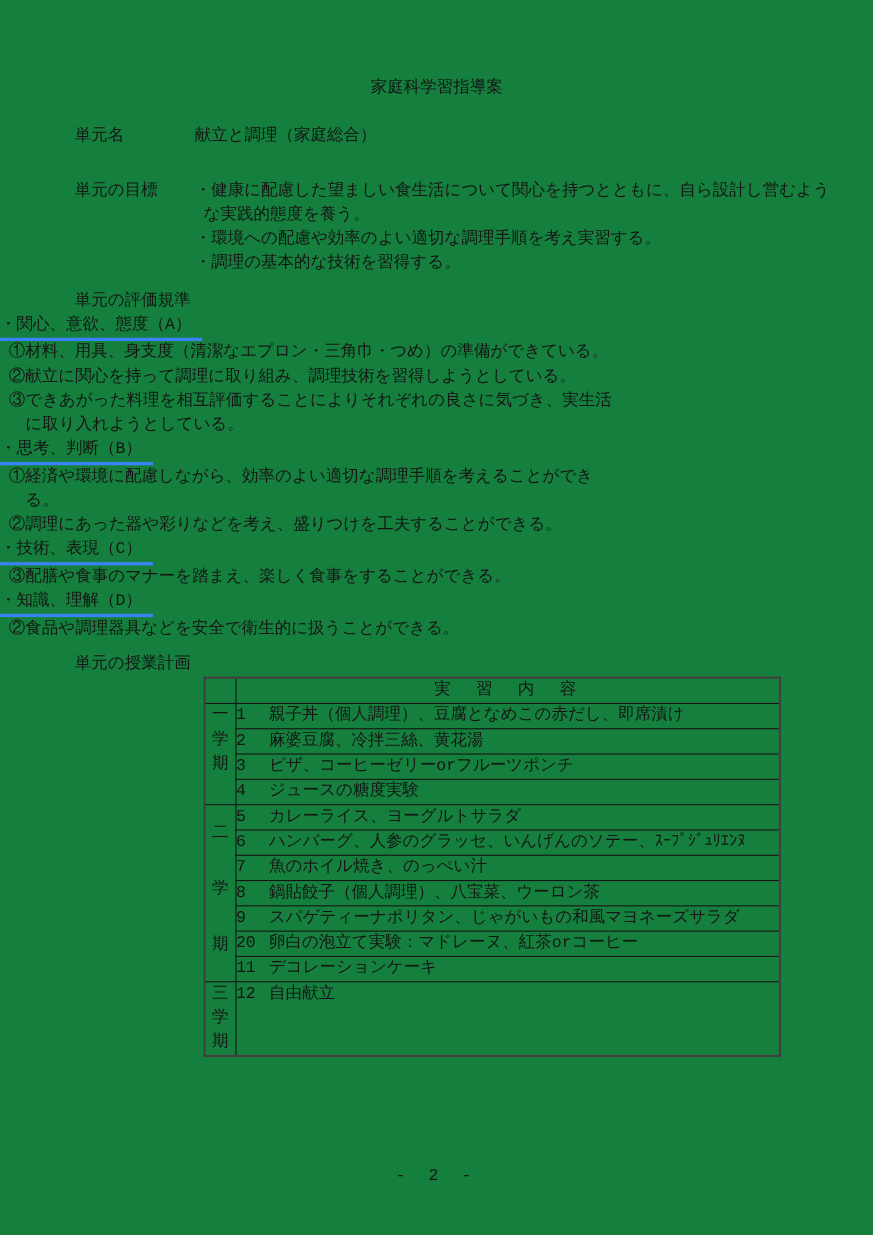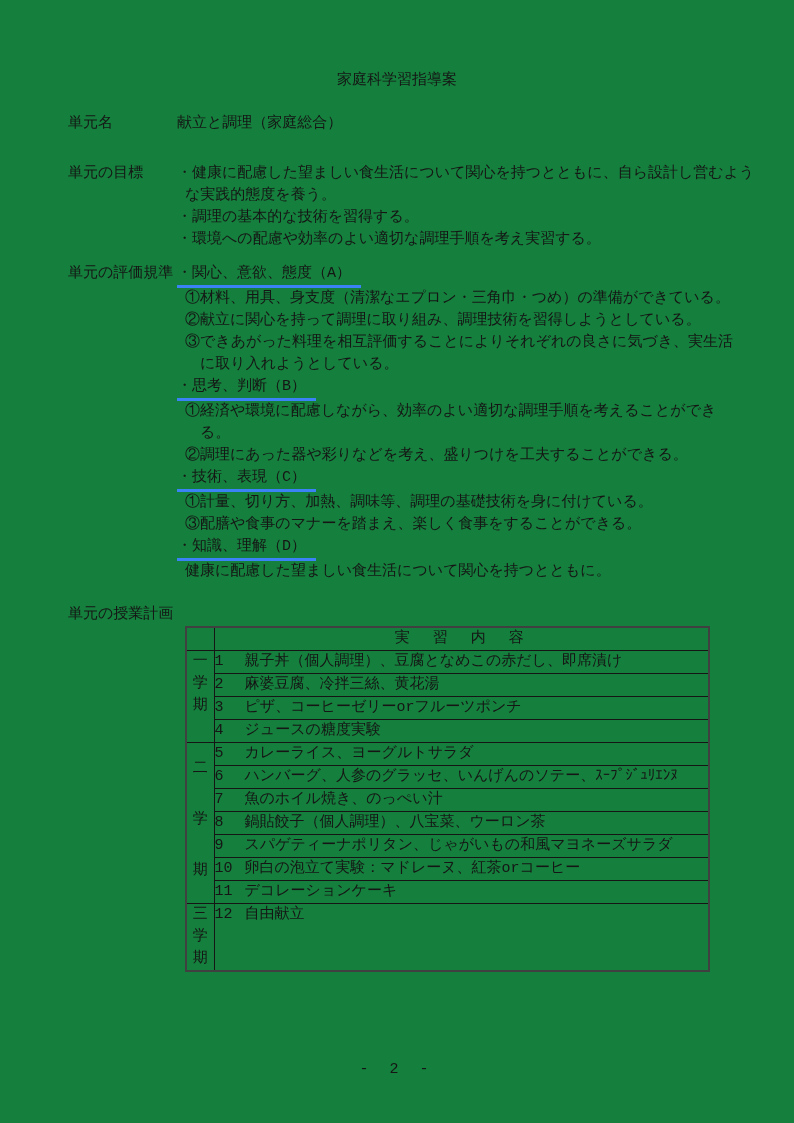--- a/index.html
+++ b/index.html
@@ -12,30 +12,30 @@
     padding-top:71px;text-align:center;line-height:19px;
   }
   .row{display:flex;align-items:flex-start;}
   .row .label{width:109px;margin-left:68px;flex:none;}
   .row .content{flex:none;}
   .row-unit-name{margin-top:23px;}
   .row-goals{margin-top:28px;}
   .goal{
     margin:0;width:575px;padding-left:8px;text-indent:-8px;
   }
-  .row-criteria{margin-top:12px;}
+  .row-criteria{margin-top:12px;flex-direction:column;}
   .crit-head{margin:0;}
   .crit-head .underlined{
     display:inline-block;border-bottom:3px solid #3b82f6;
     padding:0 10px 2px 0;line-height:19px;
   }
   .crit-item{
     margin:0 0 0 8px;width:535px;padding-left:15px;text-indent:-15px;
   }
-  .row-plan{margin-top:21px;}
+  .row-plan{margin-top:10px;}
   table.plan{
     border-collapse:collapse;margin-left:185px;width:525px;
     table-layout:fixed;border:2px solid #404040;
   }
   table.plan td{
     border:1px solid #151515;padding:0;vertical-align:top;line-height:22px;
   }
   table.plan tr{height:22px;}
   table.plan tr.tall{height:66px;}
   td.head{
@@ -64,44 +64,43 @@
 
   <div class="row row-unit-name">
     <div class="label">単元名</div>
     <div class="content">献立と調理（家庭総合）</div>
   </div>
 
   <div class="row row-goals">
     <div class="label">単元の目標</div>
     <div class="content">
       <p class="goal">・健康に配慮した望ましい食生活について関心を持つとともに、自ら設計し営むような実践的態度を養う。</p>
+      <p class="goal">・環境への配慮や効率のよい適切な調理手順を考え実習する。</p>
       <p class="goal">・調理の基本的な技術を習得する。</p>
-      <p class="goal">・環境への配慮や効率のよい適切な調理手順を考え実習する。</p>
     </div>
   </div>
 
   <div class="row row-criteria">
     <div class="label">単元の評価規準</div>
     <div class="content">
 
       <p class="crit-head"><span class="underlined">・関心、意欲、態度（A）</span></p>
       <p class="crit-item">①材料、用具、身支度（清潔なエプロン・三角巾・つめ）の準備ができている。</p>
       <p class="crit-item">②献立に関心を持って調理に取り組み、調理技術を習得しようとしている。</p>
       <p class="crit-item">③できあがった料理を相互評価することによりそれぞれの良さに気づき、実生活に取り入れようとしている。</p>
 
       <p class="crit-head"><span class="underlined">・思考、判断（B）</span></p>
       <p class="crit-item">①経済や環境に配慮しながら、効率のよい適切な調理手順を考えることができる。</p>
       <p class="crit-item">②調理にあった器や彩りなどを考え、盛りつけを工夫することができる。</p>
 
       <p class="crit-head"><span class="underlined">・技術、表現（C）</span></p>
-      <p class="crit-item">①計量、切り方、加熱、調味等、調理の基礎技術を身に付けている。</p>
       <p class="crit-item">③配膳や食事のマナーを踏まえ、楽しく食事をすることができる。</p>
 
       <p class="crit-head"><span class="underlined">・知識、理解（D）</span></p>
-      <p class="crit-item">健康に配慮した望ましい食生活について関心を持つとともに。</p>
+      <p class="crit-item">②食品や調理器具などを安全で衛生的に扱うことができる。</p>
 
     </div>
   </div>
 
   <div class="row row-plan">
     <div class="label">単元の授業計画</div>
   </div>
 
   <table class="plan">
     <colgroup>
@@ -150,21 +149,21 @@
     <tr>
       <td class="menu"><span class="no">7</span><span>魚のホイル焼き、のっぺい汁</span></td>
     </tr>
     <tr>
       <td class="menu"><span class="no">8</span><span>鍋貼餃子（個人調理）、八宝菜、ウーロン茶</span></td>
     </tr>
     <tr>
       <td class="menu"><span class="no">9</span><span>スパゲティーナポリタン、じゃがいもの和風マヨネーズサラダ</span></td>
     </tr>
     <tr>
-      <td class="menu"><span class="no">10</span><span>卵白の泡立て実験：マドレーヌ、紅茶orコーヒー</span></td>
+      <td class="menu"><span class="no">20</span><span>卵白の泡立て実験：マドレーヌ、紅茶orコーヒー</span></td>
     </tr>
     <tr>
       <td class="menu"><span class="no">11</span><span>デコレーションケーキ</span></td>
     </tr>
 
     <tr class="tall">
       <td class="term">
         <div class="term-box h3">
           <span>三</span>
           <span>学</span>

